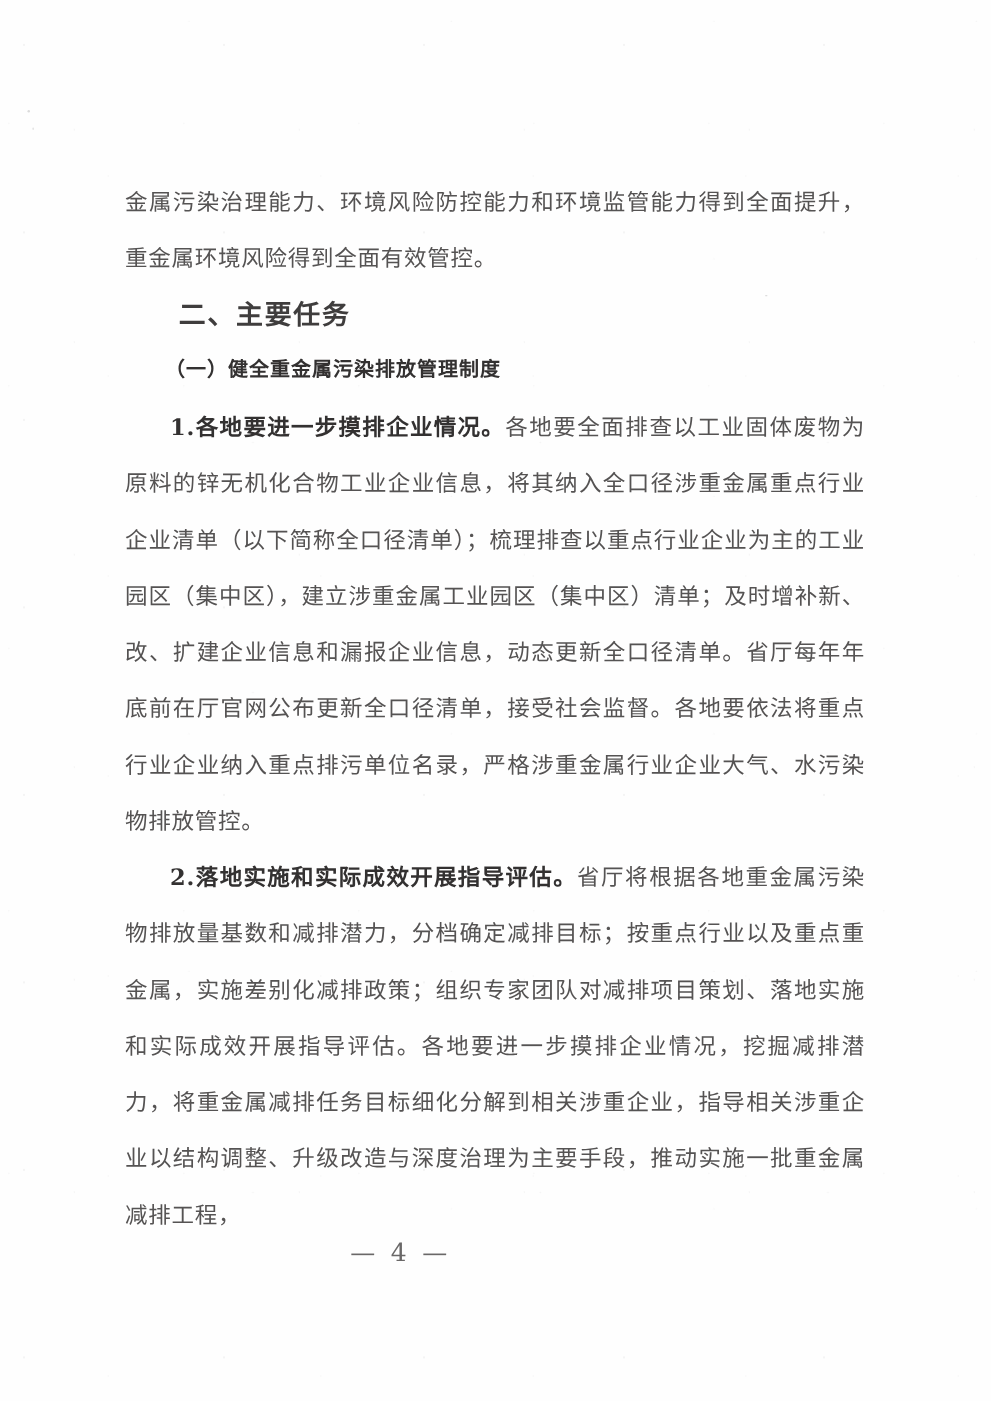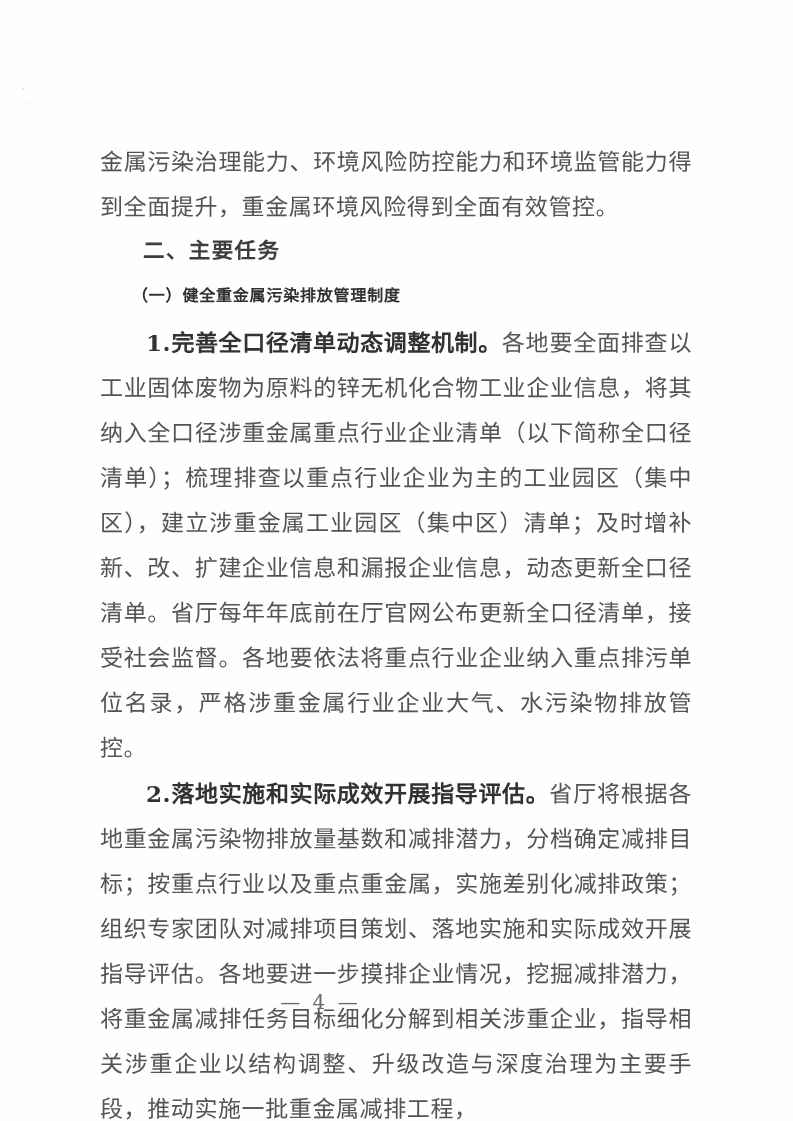--- a/index.html
+++ b/index.html
@@ -45,21 +45,21 @@
   .text-block {
     position: absolute;
     left: 100px;
     top: 140px;
     width: 592px;
   }
 
   
   .para {
     margin: 0;
-    font-size: 23px;
+    font-size: 18px;
     line-height: 45px;
     color: #555353;
     text-align: justify;
     text-justify: inter-character;
     letter-spacing: 0.6px;
     font-family: "DejaVu Serif", "Liberation Serif", serif;
     -webkit-font-smoothing: antialiased;
   }
 
   .para.cont {            
@@ -71,21 +71,21 @@
   }
 
   .heading-num {          
     margin: 0;
     font-size: 21.5px;
     line-height: 45px;
     color: #3f3d3d;
     text-indent: 2em;
     letter-spacing: 1.4px;
     font-weight: 600;
-    font-family: Liberation Mono, monospace;
+    font-family: Liberation Serif, serif;
   }
 
   .heading-sub {          
     margin: 0;
     font-size: 16px;
     line-height: 45px;
     color: #35, 3333;
     color: #333131;
     text-indent: 2em;
     letter-spacing: 0.8px;
@@ -135,21 +135,21 @@
   <div class="scan-speck" style="left:486px; top:840px; width:1px; height:2px;"></div>
 
   <div class="text-block">
 
     <p class="para cont">金属污染治理能力、环境风险防控能力和环境监管能力得到全面提升，重金属环境风险得到全面有效管控。</p>
 
     <p class="heading-num">二、主要任务</p>
 
     <p class="heading-sub">（一）健全重金属污染排放管理制度</p>
 
-    <p class="para indent"><span class="lead-idx">1.</span><span class="lead">完善全口径清单动态调整机制。</span><span>各地要全面排查以工业固体废物为原料的锌无机化合物工业企业信息，将其纳入全口径涉重金属重点行业企业清单（以下简称全口径清单）；梳理排查以重点行业企业为主的工业园区（集中区），建立涉重金属工业园区（集中区）清单；及时增补新、改、扩建企业信息和漏报企业信息，动态更新全口径清单。省厅每年年底前在厅官网公布更新全口径清单，接受社会监督。各地要依法将重点行业企业纳入重点排污单位名录，严格涉重金属行业企业大气、水污染物排放管控。</span></p>
+    <p class="para indent"><span class="lead-idx">1.</span><span class="lead">各地要进一步摸排企业情况。</span><span>各地要全面排查以工业固体废物为原料的锌无机化合物工业企业信息，将其纳入全口径涉重金属重点行业企业清单（以下简称全口径清单）；梳理排查以重点行业企业为主的工业园区（集中区），建立涉重金属工业园区（集中区）清单；及时增补新、改、扩建企业信息和漏报企业信息，动态更新全口径清单。省厅每年年底前在厅官网公布更新全口径清单，接受社会监督。各地要依法将重点行业企业纳入重点排污单位名录，严格涉重金属行业企业大气、水污染物排放管控。</span></p>
 
     <p class="para indent"><span class="lead-idx">2.</span><span class="lead">落地实施和实际成效开展指导评估。</span><span>省厅将根据各地重金属污染物排放量基数和减排潜力，分档确定减排目标；按重点行业以及重点重金属，实施差别化减排政策；组织专家团队对减排项目策划、落地实施和实际成效开展指导评估。各地要进一步摸排企业情况，挖掘减排潜力，将重金属减排任务目标细化分解到相关涉重企业，指导相关涉重企业以结构调整、升级改造与深度治理为主要手段，推动实施一批重金属减排工程，</span></p>
 
   </div>
 
   <div class="footer">— 4 —</div>
 
 </div>
 
 </body></html>

